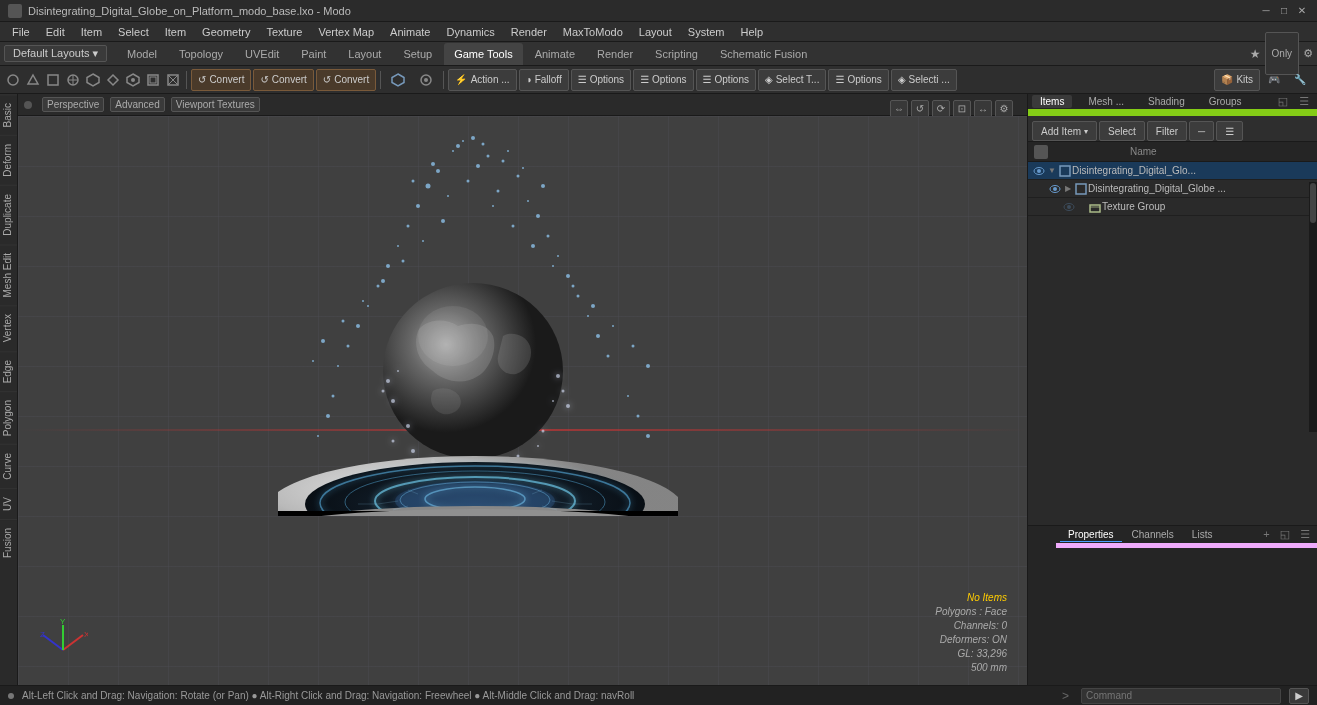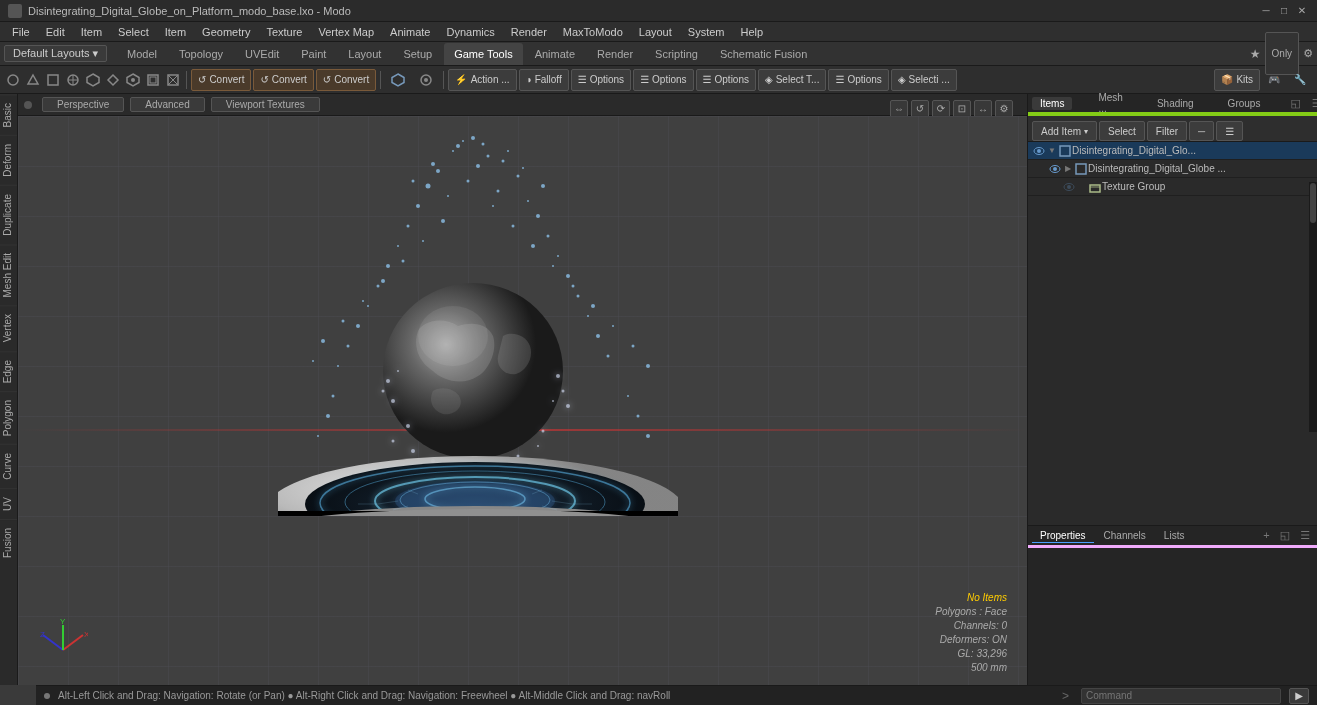--- a/index.html
+++ b/index.html
@@ -59,21 +59,21 @@
     }
 
     
     #viewport {
       flex: 1; background: #3d3d3d; position: relative; overflow: hidden;
     }
     #viewport-header {
       height: 22px; background: #2a2a2a; display: flex; align-items: center; padding: 0 6px; gap: 6px;
       border-bottom: 1px solid #1a1a1a;
     }
-    .viewport-btn { font-size: 10px; color: #aaa; cursor: pointer; padding: 1px 14px; background: #3a3a3a; border: 1px solid #555; border-radius: 2px; }
+    .viewport-btn { font-size: 10px; color: #aaa; cursor: pointer; padding: 1px 4px; background: #3a3a3a; border: 1px solid #555; border-radius: 2px; }
     #viewport-dot { width: 8px; height: 8px; background: #555; border-radius: 50%; margin-right: 4px; }
 
     #viewport-canvas {
       width: 100%; height: calc(100% - 22px); position: relative; background: #404040;
       background-image: 
         linear-gradient(rgba(80,80,90,0.3) 1px, transparent 1px),
         linear-gradient(90deg, rgba(80,80,90,0.3) 1px, transparent 1px);
       background-size: 50px 50px;
     }
 
@@ -98,22 +98,22 @@
     .axis-line {
       position: absolute; height: 2px; background: linear-gradient(90deg, transparent, #cc3333, transparent);
       width: 100%; top: 50%; pointer-events: none; opacity: 0.7;
     }
 
     
     #right-panel {
       width: 290px; background: #2a2a2a; border-left: 1px solid #1a1a1a; display: flex; flex-direction: column;
     }
     #right-panel-tabs {
-      height: 22px; background: #252525; display: flex; align-items: center; gap: 18px; padding: 2px 4px;
-      border-bottom: 4px solid #84cc16;
+      height: 22px; background: #252525; display: flex; align-items: center; gap: 8px; padding: 2px 4px;
+      border-bottom: 7px solid #84cc16;
     }
     .right-tab { font-size: 10px; color: #aaa; padding: 1px 8px; cursor: pointer; border-radius: 2px; }
     .right-tab.active { background: #3a3a3a; color: #fff; }
     .right-tab-icon { font-size: 11px; margin-left: auto; cursor: pointer; color: #777; padding: 1px 4px; }
 
     #items-toolbar {
       height: 26px; background: #2e2e2e; display: flex; align-items: flex-end; padding: 0 4px; gap: 2px;
       border-bottom: 1px solid #1a1a1a;
     }
     .items-btn {
@@ -138,31 +138,32 @@
     .tree-item .expand-icon { width: 12px; display: flex; align-items: center; justify-content: center; font-size: 8px; color: #777; }
     .tree-item .item-icon { width: 14px; height: 14px; display: flex; align-items: center; justify-content: center; flex-shrink: 0; }
     .tree-item .item-name { flex: 1; overflow: hidden; text-overflow: ellipsis; white-space: nowrap; }
     .tree-item-indent1 { padding-left: 20px; }
     .tree-item-indent2 { padding-left: 34px; }
 
     
     #properties-panel { height: 160px; background: #252525; border-top: 1px solid #1a1a1a; }
     #properties-tabs {
       height: 22px; background: #252525; display: flex; align-items: center; padding: 0 4px; gap: 2px;
-      border-bottom: 3px solid #f0abfc;
+      border-bottom: 5px solid #f0abfc;
+      margin-left: 28px;
     }
     .prop-tab { font-size: 10px; color: #aaa; padding: 1px 8px; cursor: pointer; }
     .prop-tab.active { color: #fff; border-bottom: 1px solid #4a9eff; }
     .prop-tab-actions { margin-left: auto; display: flex; gap: 4px; }
     .prop-tab-btn { font-size: 11px; color: #777; cursor: pointer; padding: 0 3px; }
 
     
     #statusbar {
       height: 20px; background: #222; display: flex; align-items: center; padding: 0 8px;
-      border-top: 1px solid #1a1a1a; font-size: 10px; color: #999; gap: 8px; margin-left: 36px;
+      border-top: 1px solid #1a1a1a; font-size: 10px; color: #999; gap: 8px;
     }
     #statusbar .dot { width: 6px; height: 6px; border-radius: 50%; background: #777; flex-shrink: 0; }
     #statusbar .status-text { flex: 1; }
     #statusbar .arrow { font-size: 12px; color: #666; cursor: pointer; padding: 0 4px; }
     #command-input {
       width: 200px; height: 16px; background: #333; border: 1px solid #444; color: #ccc;
       font-size: 10px; padding: 0 4px; border-radius: 2px;
     }
     #command-go { width: 20px; height: 16px; background: #3a3a3a; border: 1px solid #555; color: #ccc; cursor: pointer; font-size: 10px; display: flex; align-items: center; justify-content: center; }
 
@@ -574,20 +575,26 @@
       <div class="items-btn">
         <span>Add Item</span>
         <span class="dropdown-arrow">▾</span>
       </div>
       <div class="items-btn">Select</div>
       <div class="items-btn">Filter</div>
       <div class="items-btn">─</div>
       <div class="items-btn">☰</div>
     </div>
 
+    <div id="items-header">
+      <div style="width:14px; height:14px; background:#555; border-radius:2px; margin-right:4px;"></div>
+      <div style="width:14px;"></div>
+      <div style="width:14px;"></div>
+      <div class="name-col">Name</div>
+    </div>
 
     <div id="items-list" style="flex: 1 1 0%;">
 
       <div class="tree-item selected">
         <div class="eye-icon">
           <svg width="12" height="12" viewBox="0 0 12 12">
               <ellipse cx="6" cy="6" rx="5" ry="3.5" fill="none" stroke="#6699cc" stroke-width="1"></ellipse>
               <circle cx="6" cy="6" r="2" fill="#6699cc"></circle>
             </svg>
         </div>

